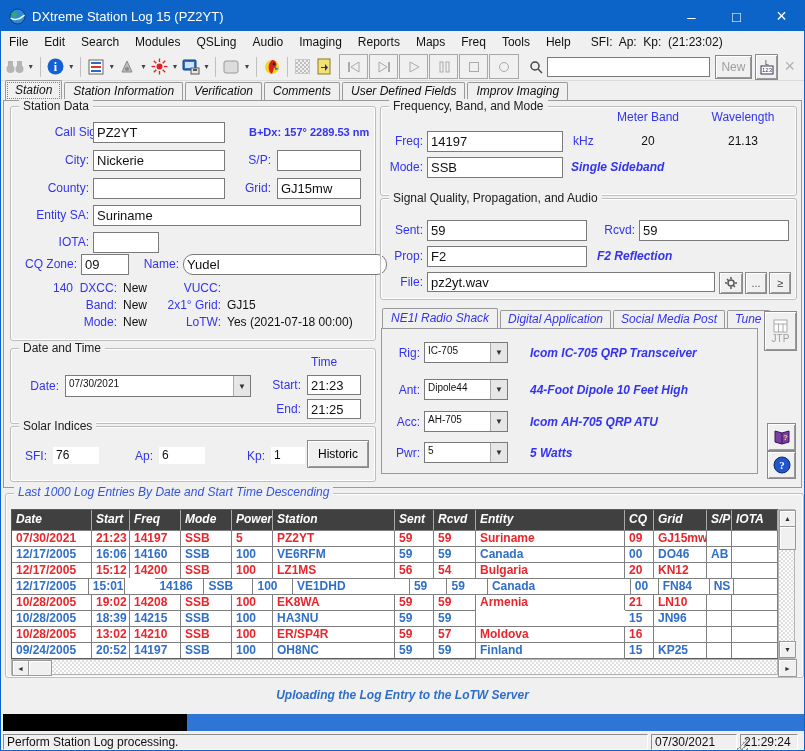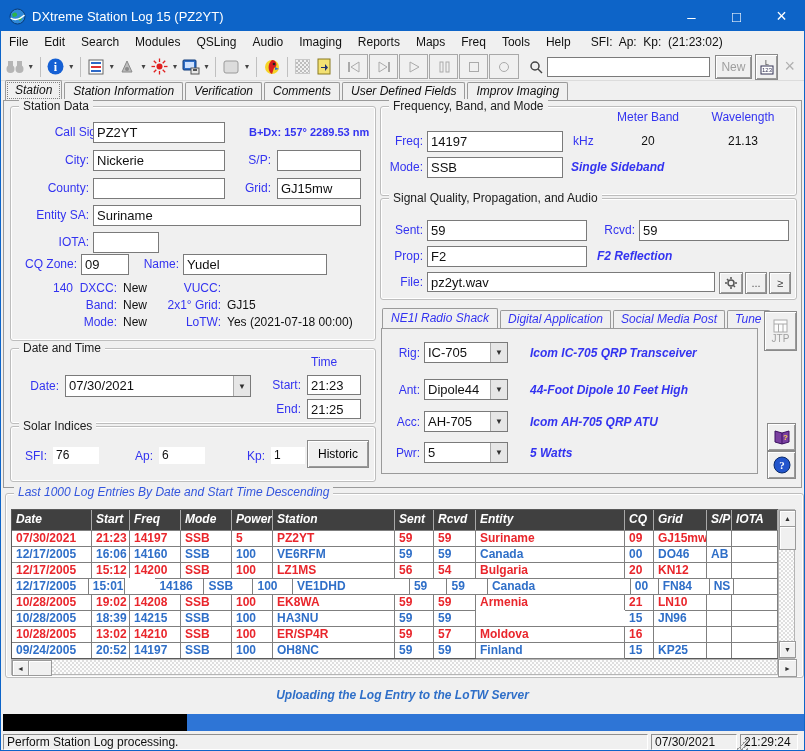--- a/index.html
+++ b/index.html
@@ -32,21 +32,21 @@
   
   .group{position:absolute;border:1px solid #bdbdbd;border-radius:3px;box-shadow:inset 0 0 0 1px #ffffff;}
   .group .caption{position:absolute;top:-8px;left:8px;background:#f0f0f0;padding:0 4px;font-size:12px;color:#202020;}
   .bl{position:absolute;color:#3333f0;font-size:12px;text-align:right;}
   .bv{position:absolute;color:#3333f0;font-size:12px;}
   .blk{position:absolute;color:#101010;font-size:12px;}
   .desc{position:absolute;color:#3333f0;font-size:12px;font-style:italic;font-weight:bold;}
   .inp{position:absolute;background:#fff;border:1px solid #7a7a7a;font-size:13px;color:#101010;padding:0 3px;display:flex;align-items:center;box-sizing:border-box;height:21px;}
   .flat{position:absolute;background:#fff;font-size:12px;color:#101010;padding:1px 3px;box-sizing:border-box;}
   .combo{position:absolute;background:#fff;border:1px solid #7a7a7a;box-sizing:border-box;height:22px;}
-  .combo .ctext{position:absolute;left:3px;top:2px;font-size:13px;color:#101010;}
+  .combo .ctext{position:absolute;left:3px;top:2px;font-size:10px;color:#101010;}
   .combo .cbtn{position:absolute;right:0;top:0;bottom:0;width:16px;background:#e6e6e6;border-left:1px solid #aaa;display:flex;align-items:center;justify-content:center;font-size:8px;color:#303030;}
   .sqbtn{position:absolute;background:#f0f0f0;border:1px solid #8a8a8a;box-shadow:inset 1px 1px 0 #fff,inset -1px -1px 0 #9a9a9a;display:flex;align-items:center;justify-content:center;font-size:11px;}
   
   .shacktabs{position:absolute;display:flex;align-items:flex-end;font-size:12px;font-style:italic;color:#3333f0;height:20px;}
   .shacktabs .tab{border:1px solid #9a9a9a;border-bottom:none;background:#f0f0f0;padding:1px 7px 2px 7px;margin-right:2px;border-radius:2px 2px 0 0;}
   .shacktabs .tab.active{padding:2px 8px 4px 8px;position:relative;top:1px;}
   .shackpage{position:absolute;background:#f0f0f0;border:1px solid #9a9a9a;box-sizing:border-box;}
   
   .logframe{position:absolute;left:4px;top:492px;width:797px;height:183px;border:1px solid #bdbdbd;border-radius:3px;box-shadow:inset 0 0 0 1px #fff;}
   .logframe .caption{position:absolute;top:-9px;left:8px;background:#f0f0f0;padding:0 4px;font-size:12px;font-style:italic;color:#3355dd;}
@@ -271,21 +271,21 @@
       <div class="inp" style="left:82px;top:71px;width:132px;"></div>
       <span class="bl" style="left:222px;top:74px;width:38px;">Grid:</span>
       <div class="inp" style="left:266px;top:71px;width:84px;">GJ15mw</div>
       <span class="bl" style="left:2px;top:101px;width:76px;">Entity SA:</span>
       <div class="inp" style="left:82px;top:98px;width:268px;">Suriname</div>
       <span class="bl" style="left:2px;top:128px;width:76px;">IOTA:</span>
       <div class="inp" style="left:82px;top:125px;width:66px;"></div>
       <span class="bl" style="left:2px;top:150px;width:64px;">CQ Zone:</span>
       <div class="inp" style="left:70px;top:147px;width:48px;">09</div>
       <span class="bl" style="left:124px;top:150px;width:44px;">Name:</span>
-      <div class="inp" style="left:172px;top:147px;width:144px;">Yudel</div>
+      <div class="inp" style="left:172px;top:147px;width:204px;border-radius:10px;">Yudel</div>
 
       <span class="bl" style="left:0;top:174px;width:106px;"><span>140</span>&nbsp;&nbsp;<span>DXCC:</span></span>
       <span class="blk" style="left:112px;top:174px;">New</span>
       <span class="bl" style="left:118px;top:174px;width:92px;">VUCC:</span>
       <span class="blk" style="left:216px;top:174px;"></span>
       <span class="bl" style="left:0;top:191px;width:106px;">Band:</span>
       <span class="blk" style="left:112px;top:191px;">New</span>
       <span class="bl" style="left:118px;top:191px;width:92px;">2x1° Grid:</span>
       <span class="blk" style="left:216px;top:191px;">GJ15</span>
       <span class="bl" style="left:0;top:208px;width:106px;">Mode:</span>

